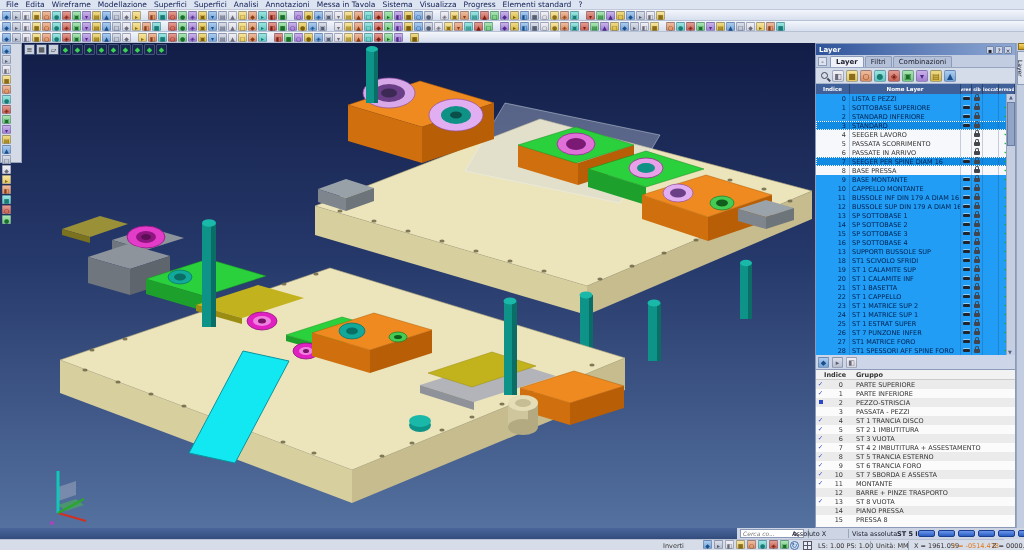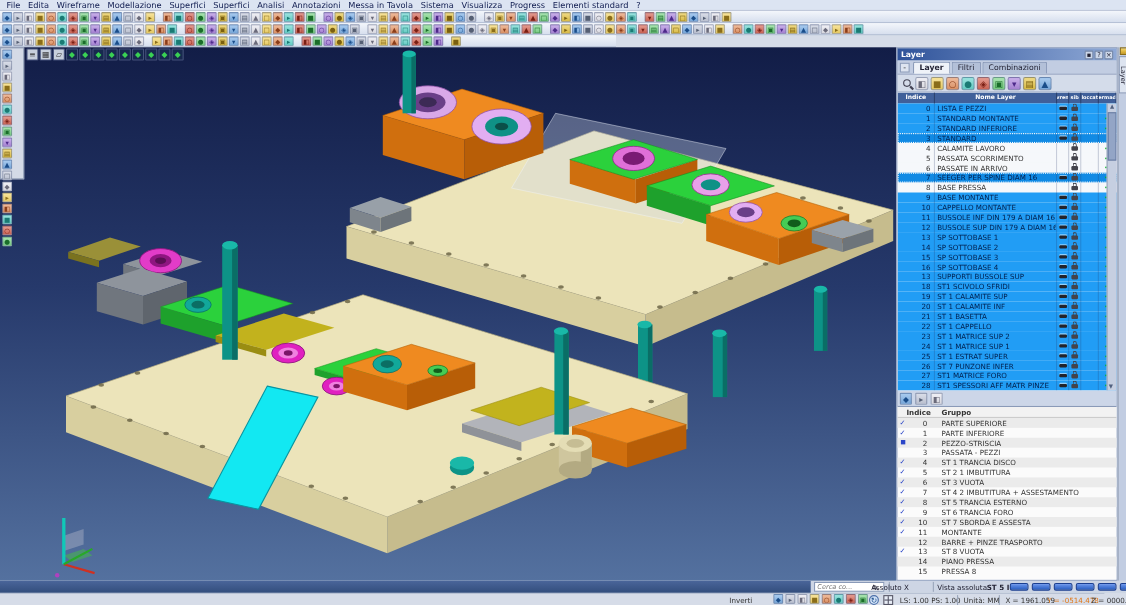--- a/index.html
+++ b/index.html
@@ -540,21 +540,21 @@
             <span class="dh"></span>
           </span>
           <span class="lc c-s">
             <span class="lk"></span>
           </span>
           <span class="lc c-m"></span>
           <span class="lc c-m"></span>
         </div>
         <div class="lrow s">
           <span class="lc c-idx">1</span>
-          <span class="lc c-name">STANDARD MONTANTE</span>
+          <span class="lc c-name">SOTTOBASE SUPERIORE</span>
           <span class="lc c-s">
             <span class="dh"></span>
           </span>
           <span class="lc c-s">
             <span class="lk"></span>
           </span>
           <span class="lc c-m"></span>
           <span class="lc c-m">
             <span class="ck">✓</span>
           </span>
@@ -580,21 +580,21 @@
             <span class="dh"></span>
           </span>
           <span class="lc c-s">
             <span class="lk"></span>
           </span>
           <span class="lc c-m"></span>
           <span class="lc c-m"></span>
         </div>
         <div class="lrow ">
           <span class="lc c-idx">4</span>
-          <span class="lc c-name">CALAMITE LAVORO</span>
+          <span class="lc c-name">SEEGER LAVORO</span>
           <span class="lc c-s"></span>
           <span class="lc c-s">
             <span class="lk"></span>
           </span>
           <span class="lc c-m"></span>
           <span class="lc c-m">
             <span class="ck">✓</span>
           </span>
         </div>
         <div class="lrow ">
@@ -908,21 +908,21 @@
           <span class="lc c-s">
             <span class="lk"></span>
           </span>
           <span class="lc c-m"></span>
           <span class="lc c-m">
             <span class="ck">✓</span>
           </span>
         </div>
         <div class="lrow s">
           <span class="lc c-idx">28</span>
-          <span class="lc c-name">ST1 SPESSORI AFF MATR PINZE</span>
+          <span class="lc c-name">ST1 SPESSORI AFF SPINE FORO</span>
           <span class="lc c-s">
             <span class="dh"></span>
           </span>
           <span class="lc c-s">
             <span class="lk"></span>
           </span>
           <span class="lc c-m"></span>
           <span class="lc c-m">
             <span class="ck">✓</span>
           </span>

